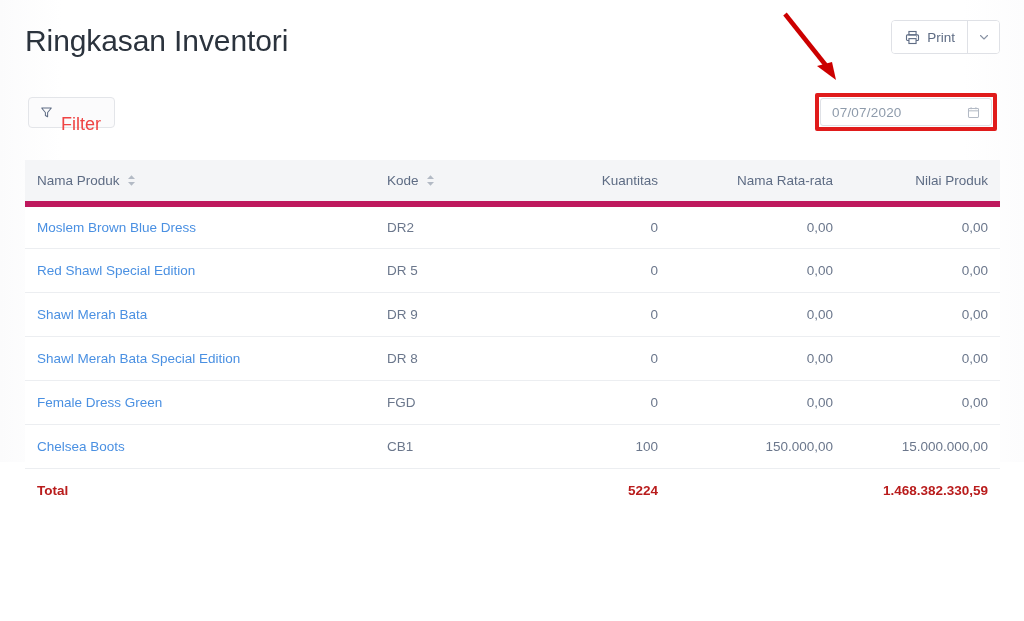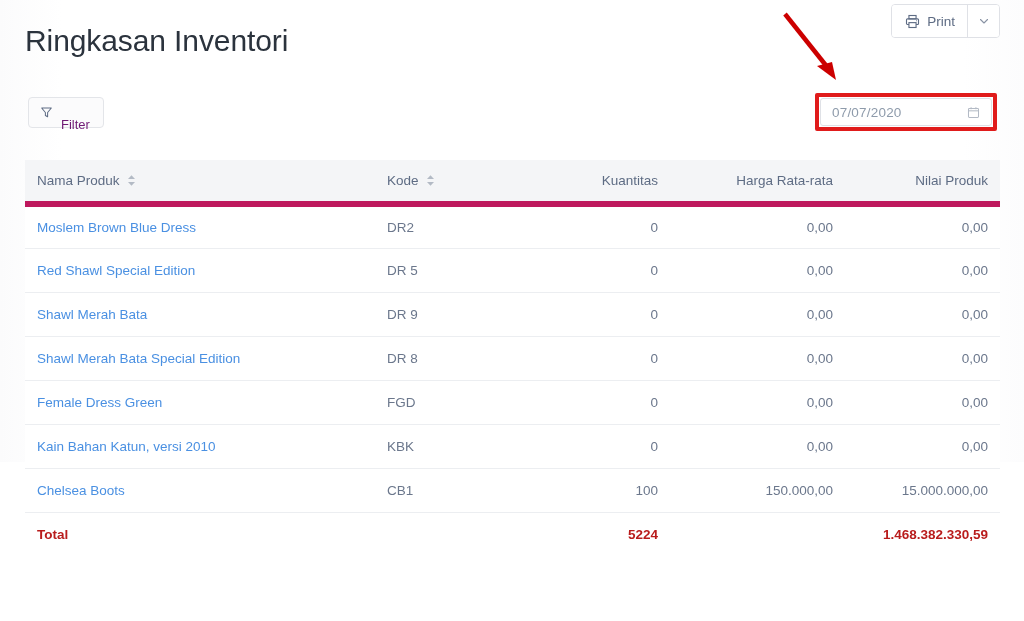--- a/index.html
+++ b/index.html
@@ -42,21 +42,21 @@
     color: #2b333d;
     letter-spacing: -0.1px;
     line-height: 40px;
     white-space: nowrap;
   }
 
   
   .print-group {
     position: absolute;
     right: 24px;
-    top: 4px;
+    top: 20px;
     display: flex;
     align-items: stretch;
     height: 34px;
     border: 1px solid #dfe1e6;
     border-radius: 4px;
     background: #ffffff;
     overflow: hidden;
   }
   .print-main {
     display: flex;
@@ -94,22 +94,22 @@
     gap: 8px;
     height: 31px;
     padding: 0 13px 0 11px;
     border: 1px solid #e3e5e9;
     border-radius: 4px;
     background: #fbfbfc;
     cursor: pointer;
     font-family: inherit;
   }
   .filter-label {
-    font-size: 13px;
-    color: #701a75;
+    font-size: 18px;
+    color: #ef4444;
     margin-top: 24px;
   }
 
   
   .date-wrap {
     position: absolute;
     left: 815px;
     top: 93px;
     width: 182px;
     height: 38px;
@@ -315,21 +315,21 @@
               <span>Kode</span>
               <span class="sort-ic">
                 <svg class="icon-svg" width="9" height="13" viewBox="0 0 9 13">
                   <polygon points="4.5,1.2 8,5 1,5" fill="#b3bac5"></polygon>
                   <polygon points="4.5,11.8 8,8 1,8" fill="#b3bac5"></polygon>
                 </svg>
               </span>
             </span>
           </th>
           <th class="col-qty">Kuantitas</th>
-          <th class="col-harga">Harga Rata-rata</th>
+          <th class="col-harga">Nama Rata-rata</th>
           <th class="col-nilai">Nilai Produk</th>
         </tr>
       </thead>
       <tbody>
         <tr>
           <td class="col-name"><a class="prod-link">Moslem Brown Blue Dress</a></td>
           <td class="col-kode">DR2</td>
           <td class="col-qty">0</td>
           <td class="col-harga">0,00</td>
           <td class="col-nilai">0,00</td>
@@ -351,27 +351,20 @@
         <tr>
           <td class="col-name"><a class="prod-link">Shawl Merah Bata Special Edition</a></td>
           <td class="col-kode">DR 8</td>
           <td class="col-qty">0</td>
           <td class="col-harga">0,00</td>
           <td class="col-nilai">0,00</td>
         </tr>
         <tr>
           <td class="col-name"><a class="prod-link">Female Dress Green</a></td>
           <td class="col-kode">FGD</td>
-          <td class="col-qty">0</td>
-          <td class="col-harga">0,00</td>
-          <td class="col-nilai">0,00</td>
-        </tr>
-        <tr>
-          <td class="col-name"><a class="prod-link">Kain Bahan Katun, versi 2010</a></td>
-          <td class="col-kode">KBK</td>
           <td class="col-qty">0</td>
           <td class="col-harga">0,00</td>
           <td class="col-nilai">0,00</td>
         </tr>
         <tr>
           <td class="col-name"><a class="prod-link">Chelsea Boots</a></td>
           <td class="col-kode">CB1</td>
           <td class="col-qty">100</td>
           <td class="col-harga">150.000,00</td>
           <td class="col-nilai">15.000.000,00</td>

